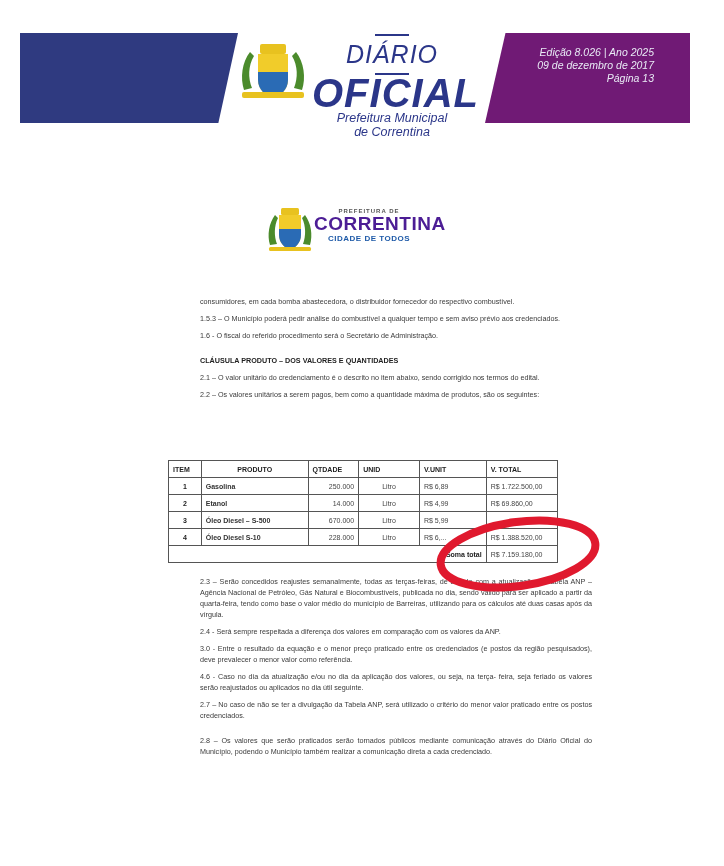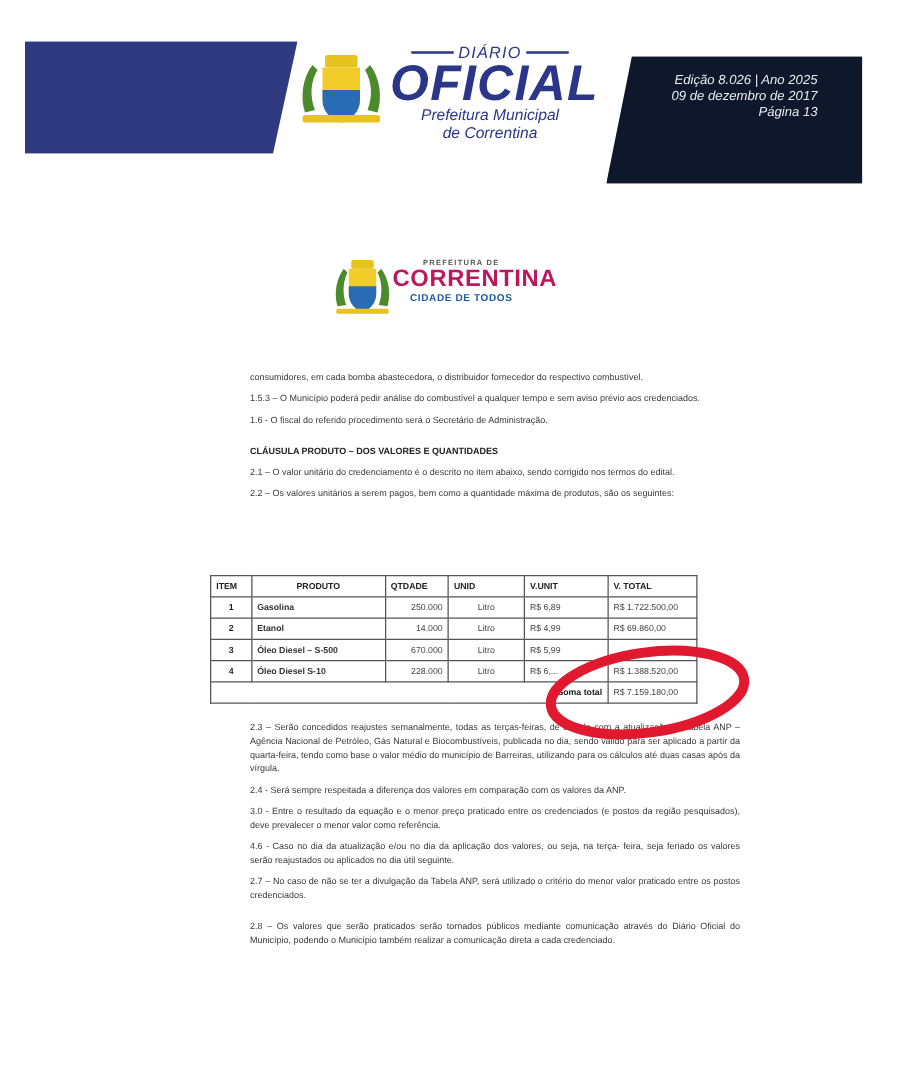--- a/index.html
+++ b/index.html
@@ -6,48 +6,48 @@
   body {
     width: 724px; height: 866px; background: #ffffff; position: relative; overflow: hidden;
     font-family: "Liberation Sans", sans-serif; color: #333;
   }
   .banner-left {
     position: absolute; left: 20px; top: 33px; width: 218px; height: 90px;
     background: #2f3a80;
     clip-path: polygon(0 0, 100% 0, 91% 100%, 0 100%);
   }
   .banner-right {
-    position: absolute; left: 485px; top: 45px; width: 205px; height: 102px;
-    background: #0f172a;
+    position: absolute; left: 485px; top: 33px; width: 205px; height: 90px;
+    background: #701a75;
     clip-path: polygon(10% 0, 100% 0, 100% 100%, 0 100%);
   }
   .edition {
     position: absolute; right: 36px; top: 13px; text-align: right;
     color: #e8eaf5; font-style: italic; font-size: 10.5px; line-height: 13px;
   }
   .crest {
     position: absolute; left: 238px; top: 40px; width: 70px; height: 64px;
   }
   .title-block {
     position: absolute; left: 312px; top: 34px; width: 160px; text-align: center;
     color: #2b3689;
   }
   .diario {
-    font-size: 13px; letter-spacing: 1px; font-style: italic; display: flex; align-items: center; justify-content: center; gap: 4px;
+    font-size: 25px; letter-spacing: 1px; font-style: italic; display: flex; align-items: center; justify-content: center; gap: 4px; flex-direction: column;
   }
   .diario .rule { display: inline-block; width: 34px; height: 2px; background: #2b3689; }
   .oficial {
     font-size: 40px; font-weight: bold; font-style: italic; line-height: 36px; letter-spacing: 1px;
   }
   .subtitle { font-size: 12.5px; font-style: italic; line-height: 14px; }
 
   .logo2 { position: absolute; left: 266px; top: 205px; width: 48px; height: 50px; }
   .logo2-text { position: absolute; left: 314px; top: 208px; text-align: center; width: 110px; }
   .logo2-small { font-size: 6px; color: #555; letter-spacing: 1px; font-weight: bold; }
-  .logo2-big { font-size: 19px; font-weight: bold; color: #be185d; letter-spacing: 0.5px; line-height: 20px; }
+  .logo2-big { font-size: 19px; font-weight: bold; color: #4c1d95; letter-spacing: 0.5px; line-height: 20px; }
   .logo2-tag { font-size: 8px; color: #1e5aa8; font-weight: bold; letter-spacing: 0.5px; }
 
   .body-text {
     position: absolute; left: 168px; width: 392px; font-size: 7.2px; line-height: 11px; color: #3a3a3a;
     text-align: justify;
     margin-left: 32px;
   }
   .body-text p { margin: 0 0 6px 0; }
   .heading { font-weight: bold; color: #222; }
 

